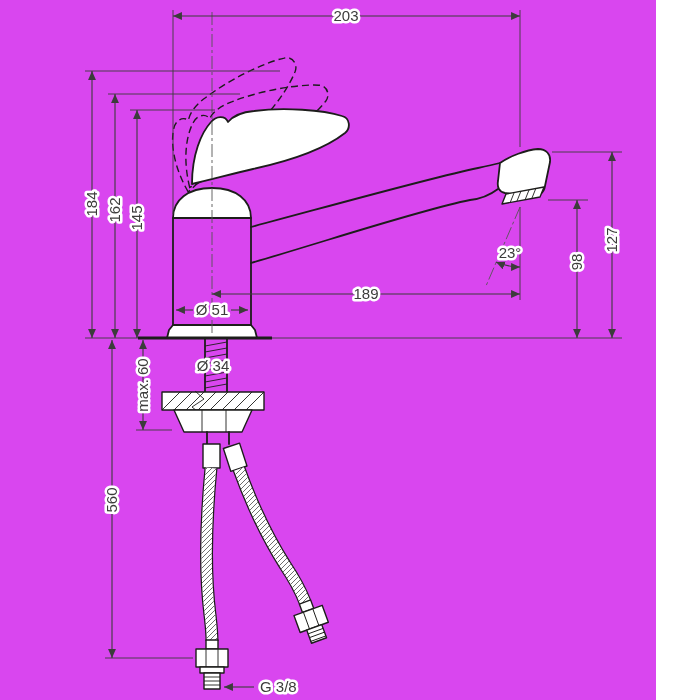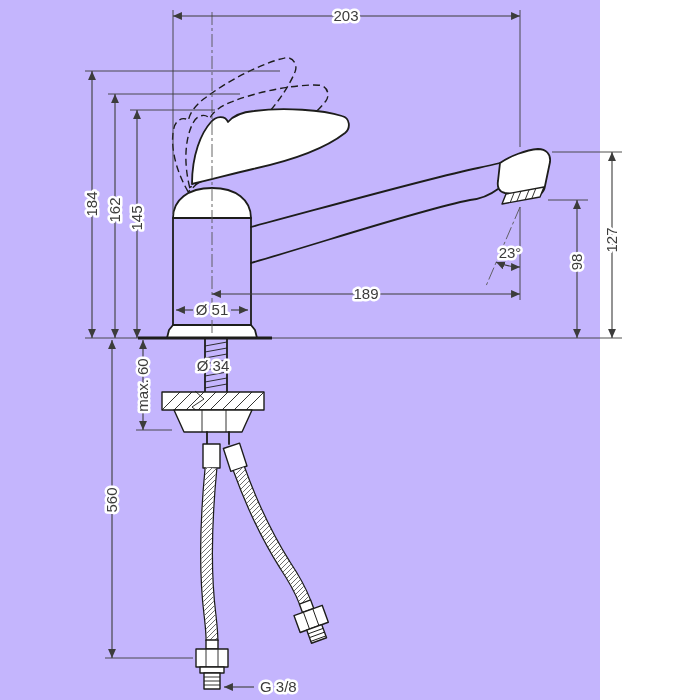--- a/index.html
+++ b/index.html
@@ -1,17 +1,17 @@
 <!DOCTYPE html>
 <html><head>
 <meta charset="utf-8">
 <style>
   html,body{margin:0;padding:0;background:#ffffff;}
   body{width:700px;height:700px;font-family:"Liberation Sans",sans-serif;}
-  #canvas{width:600px;height:700px;position:relative;background:#c4b5fd;text-decoration:underline;}
+  #canvas{width:656px;height:700px;position:relative;background:#d946ef;text-decoration:underline;}
   svg{display:block;}
   .outline{fill:none;stroke:#1d1d1b;stroke-width:1.8;stroke-linejoin:round;stroke-linecap:round;}
   .fillw{fill:#ffffff;stroke:#1d1d1b;stroke-width:1.8;stroke-linejoin:round;}
   .fillw2{fill:#ffffff;stroke:#1d1d1b;stroke-width:1.4;stroke-linejoin:round;}
   .thin{fill:none;stroke:#1d1d1b;stroke-width:0.9;}
   .deck{stroke:#1d1d1b;stroke-width:2.8;}
   .dim{fill:none;stroke:#3c3c3b;stroke-width:1.1;}
   .ext{fill:none;stroke:#3c3c3b;stroke-width:0.9;}
   .cl{fill:none;stroke:#565655;stroke-width:0.9;stroke-dasharray:13 3 3 3;}
   .ghost{fill:none;stroke:#1d1d1b;stroke-width:1.4;stroke-dasharray:7 4;}

